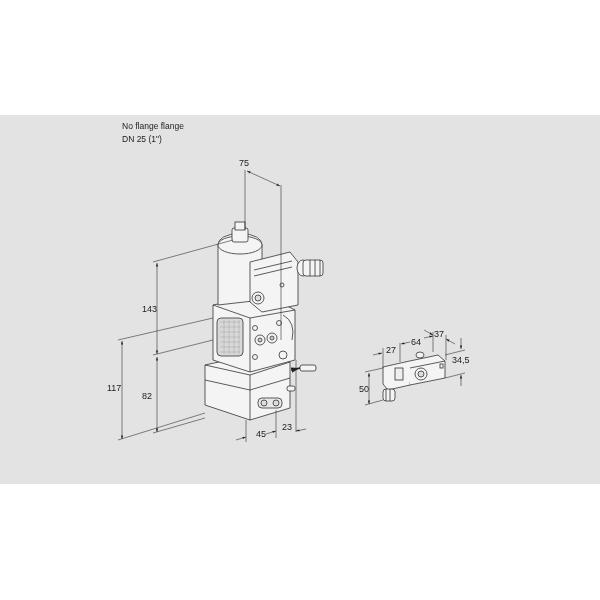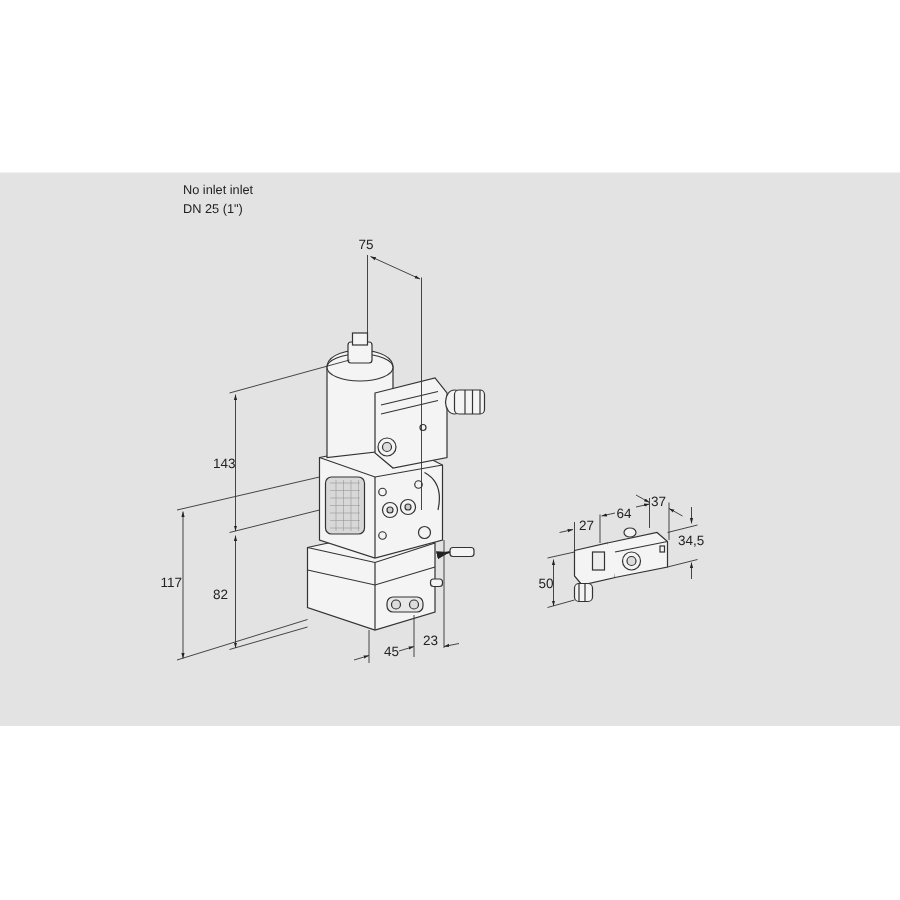--- a/index.html
+++ b/index.html
@@ -8,21 +8,21 @@
   .band { position: absolute; left: 0; top: 115px; width: 600px; height: 369px; background: #e3e3e3; }
   .caption { position: absolute; left: 122px; font-size: 8.5px; color: #222; }
   svg.drawing { position: absolute; left: 0; top: 0; }
   .dim { font-family: "Liberation Sans", sans-serif; font-size: 9px; fill: #222; }
 </style>
 </head>
 <body>
 
 <div class="band"></div>
 
-<div class="caption" style="top:121px;">No inlet inlet</div>
+<div class="caption" style="top:121px;">No flange flange</div>
 <div class="caption" style="top:134px;">DN 25 (1")</div>
 
 <svg class="drawing" width="600" height="600" viewBox="0 0 600 600">
   <defs>
     <marker id="arr" viewBox="0 0 10 10" refX="10" refY="5" markerWidth="6" markerHeight="6" orient="auto-start-reverse">
       <path d="M0,2 L10,5 L0,8 z" fill="#222"></path>
     </marker>
   </defs>
 
   <g stroke="#333" stroke-width="0.8" fill="#f4f4f4">

